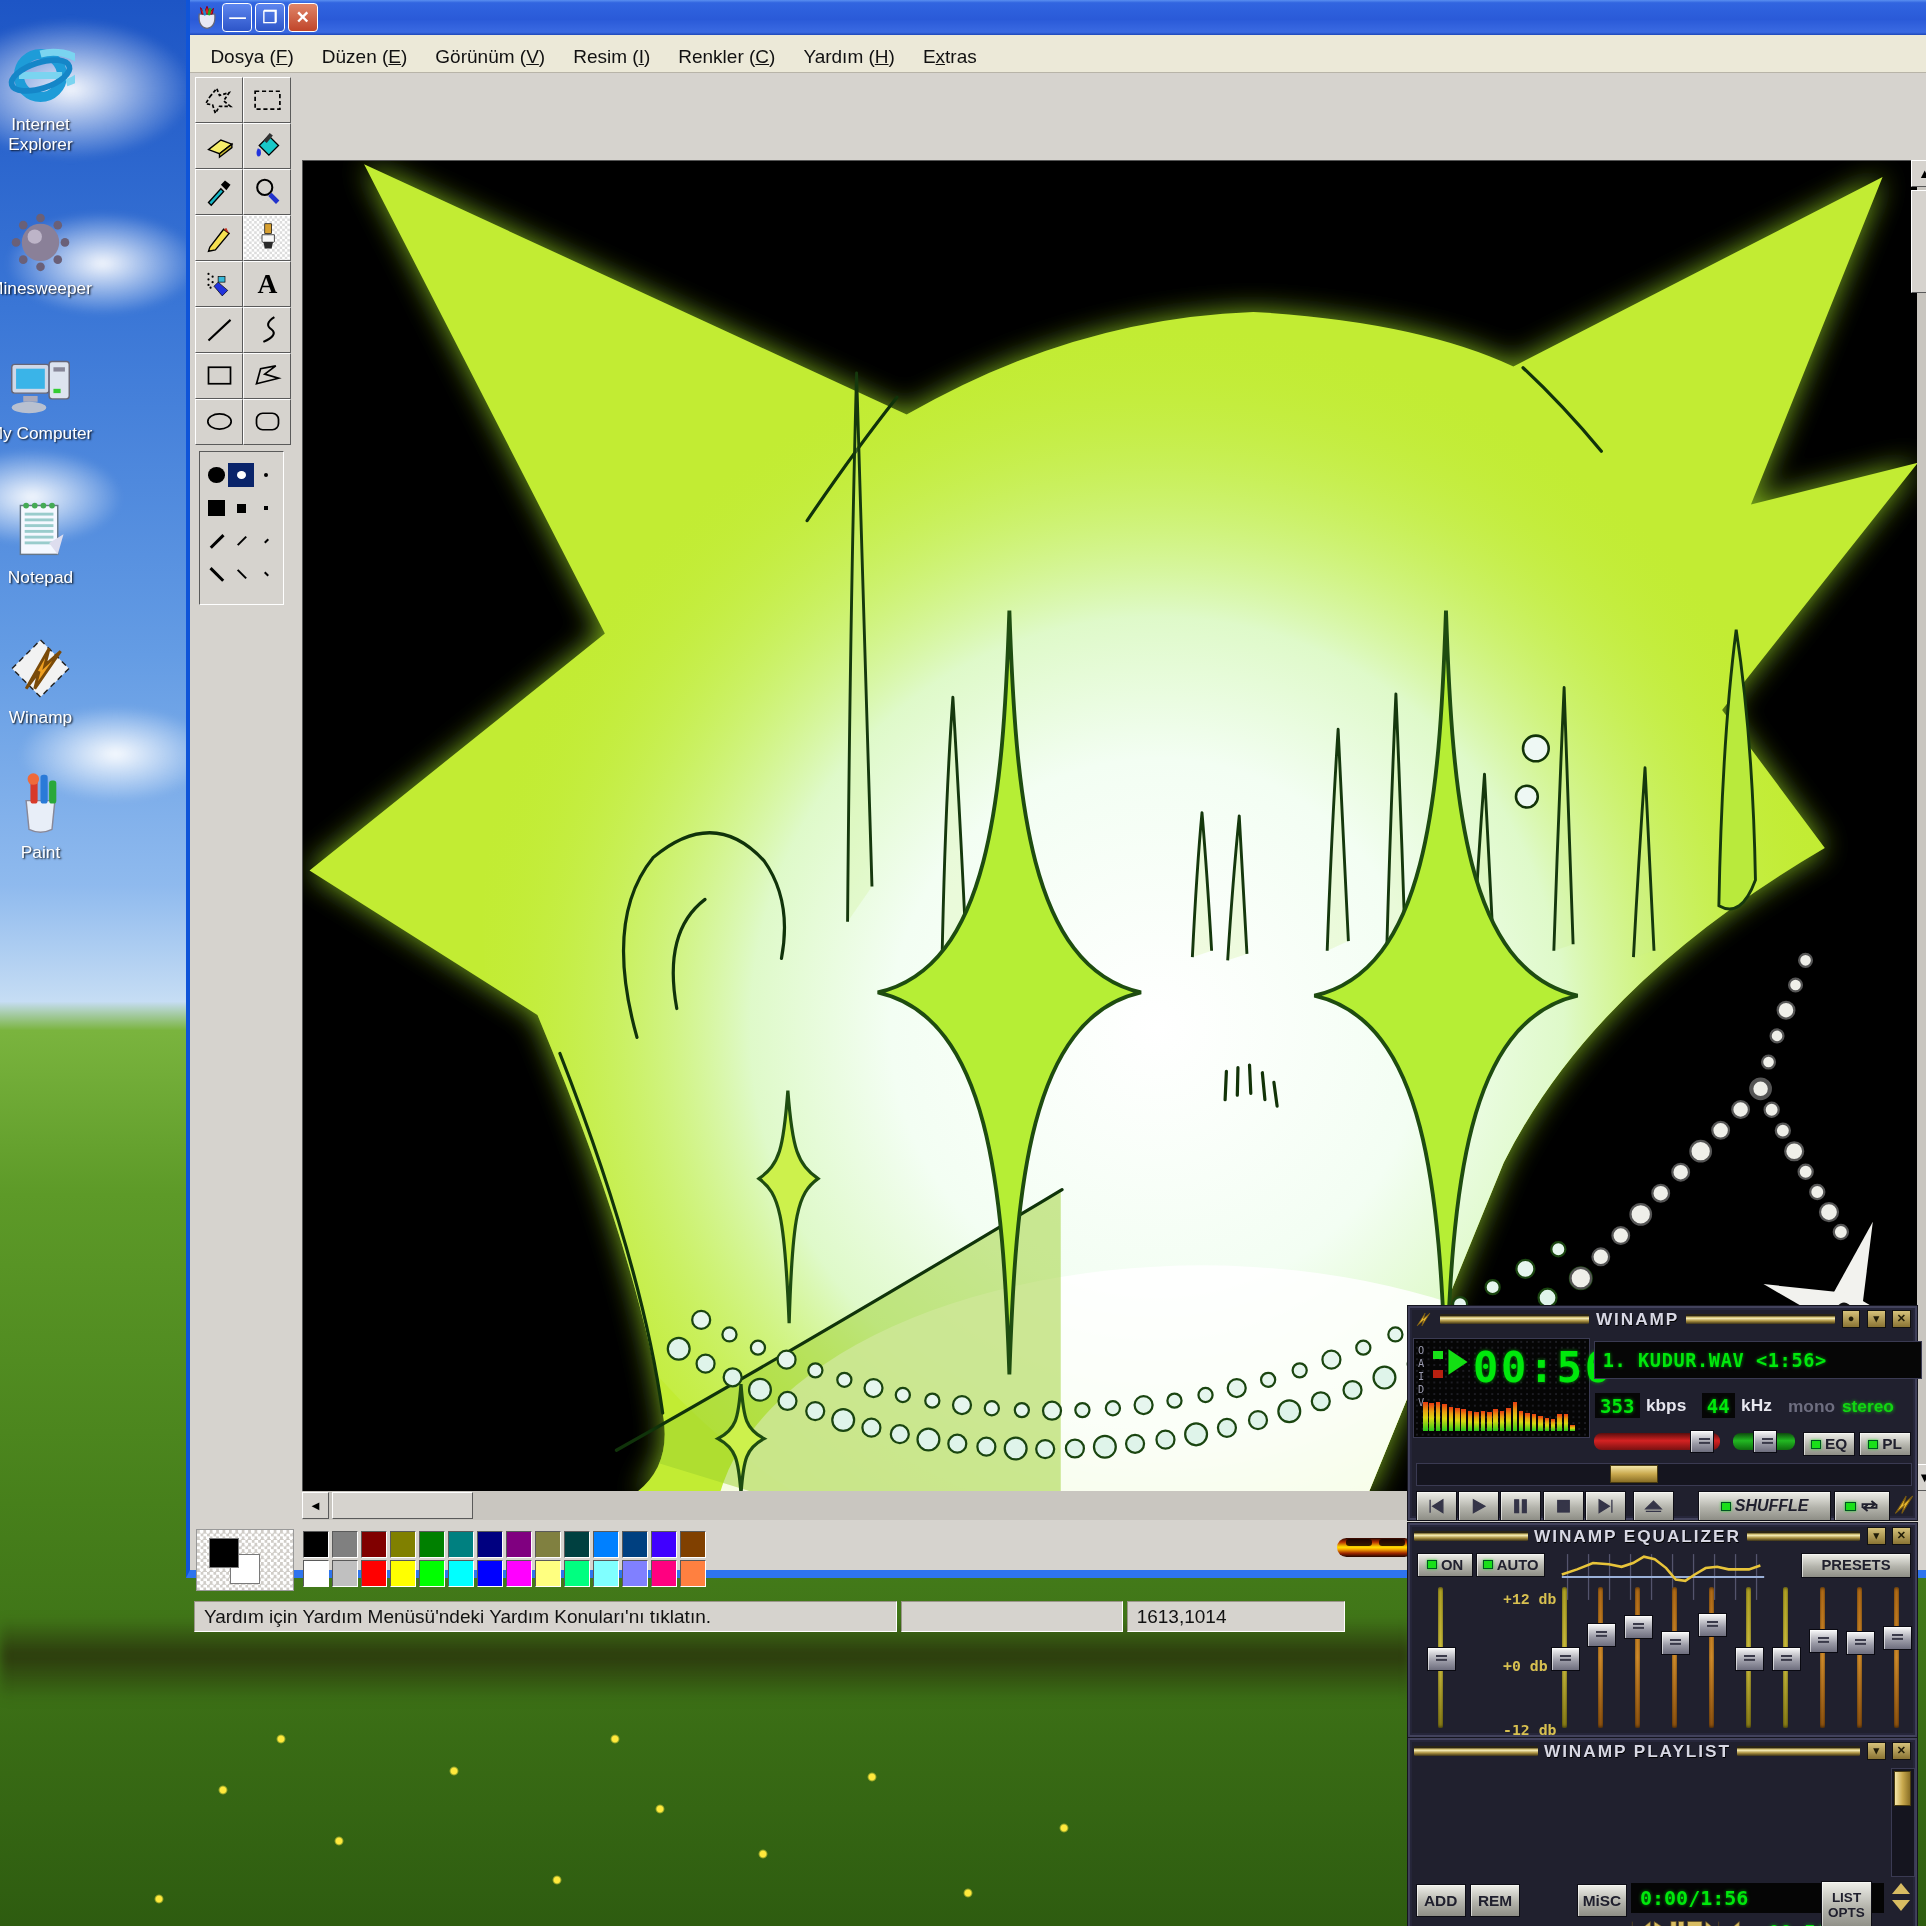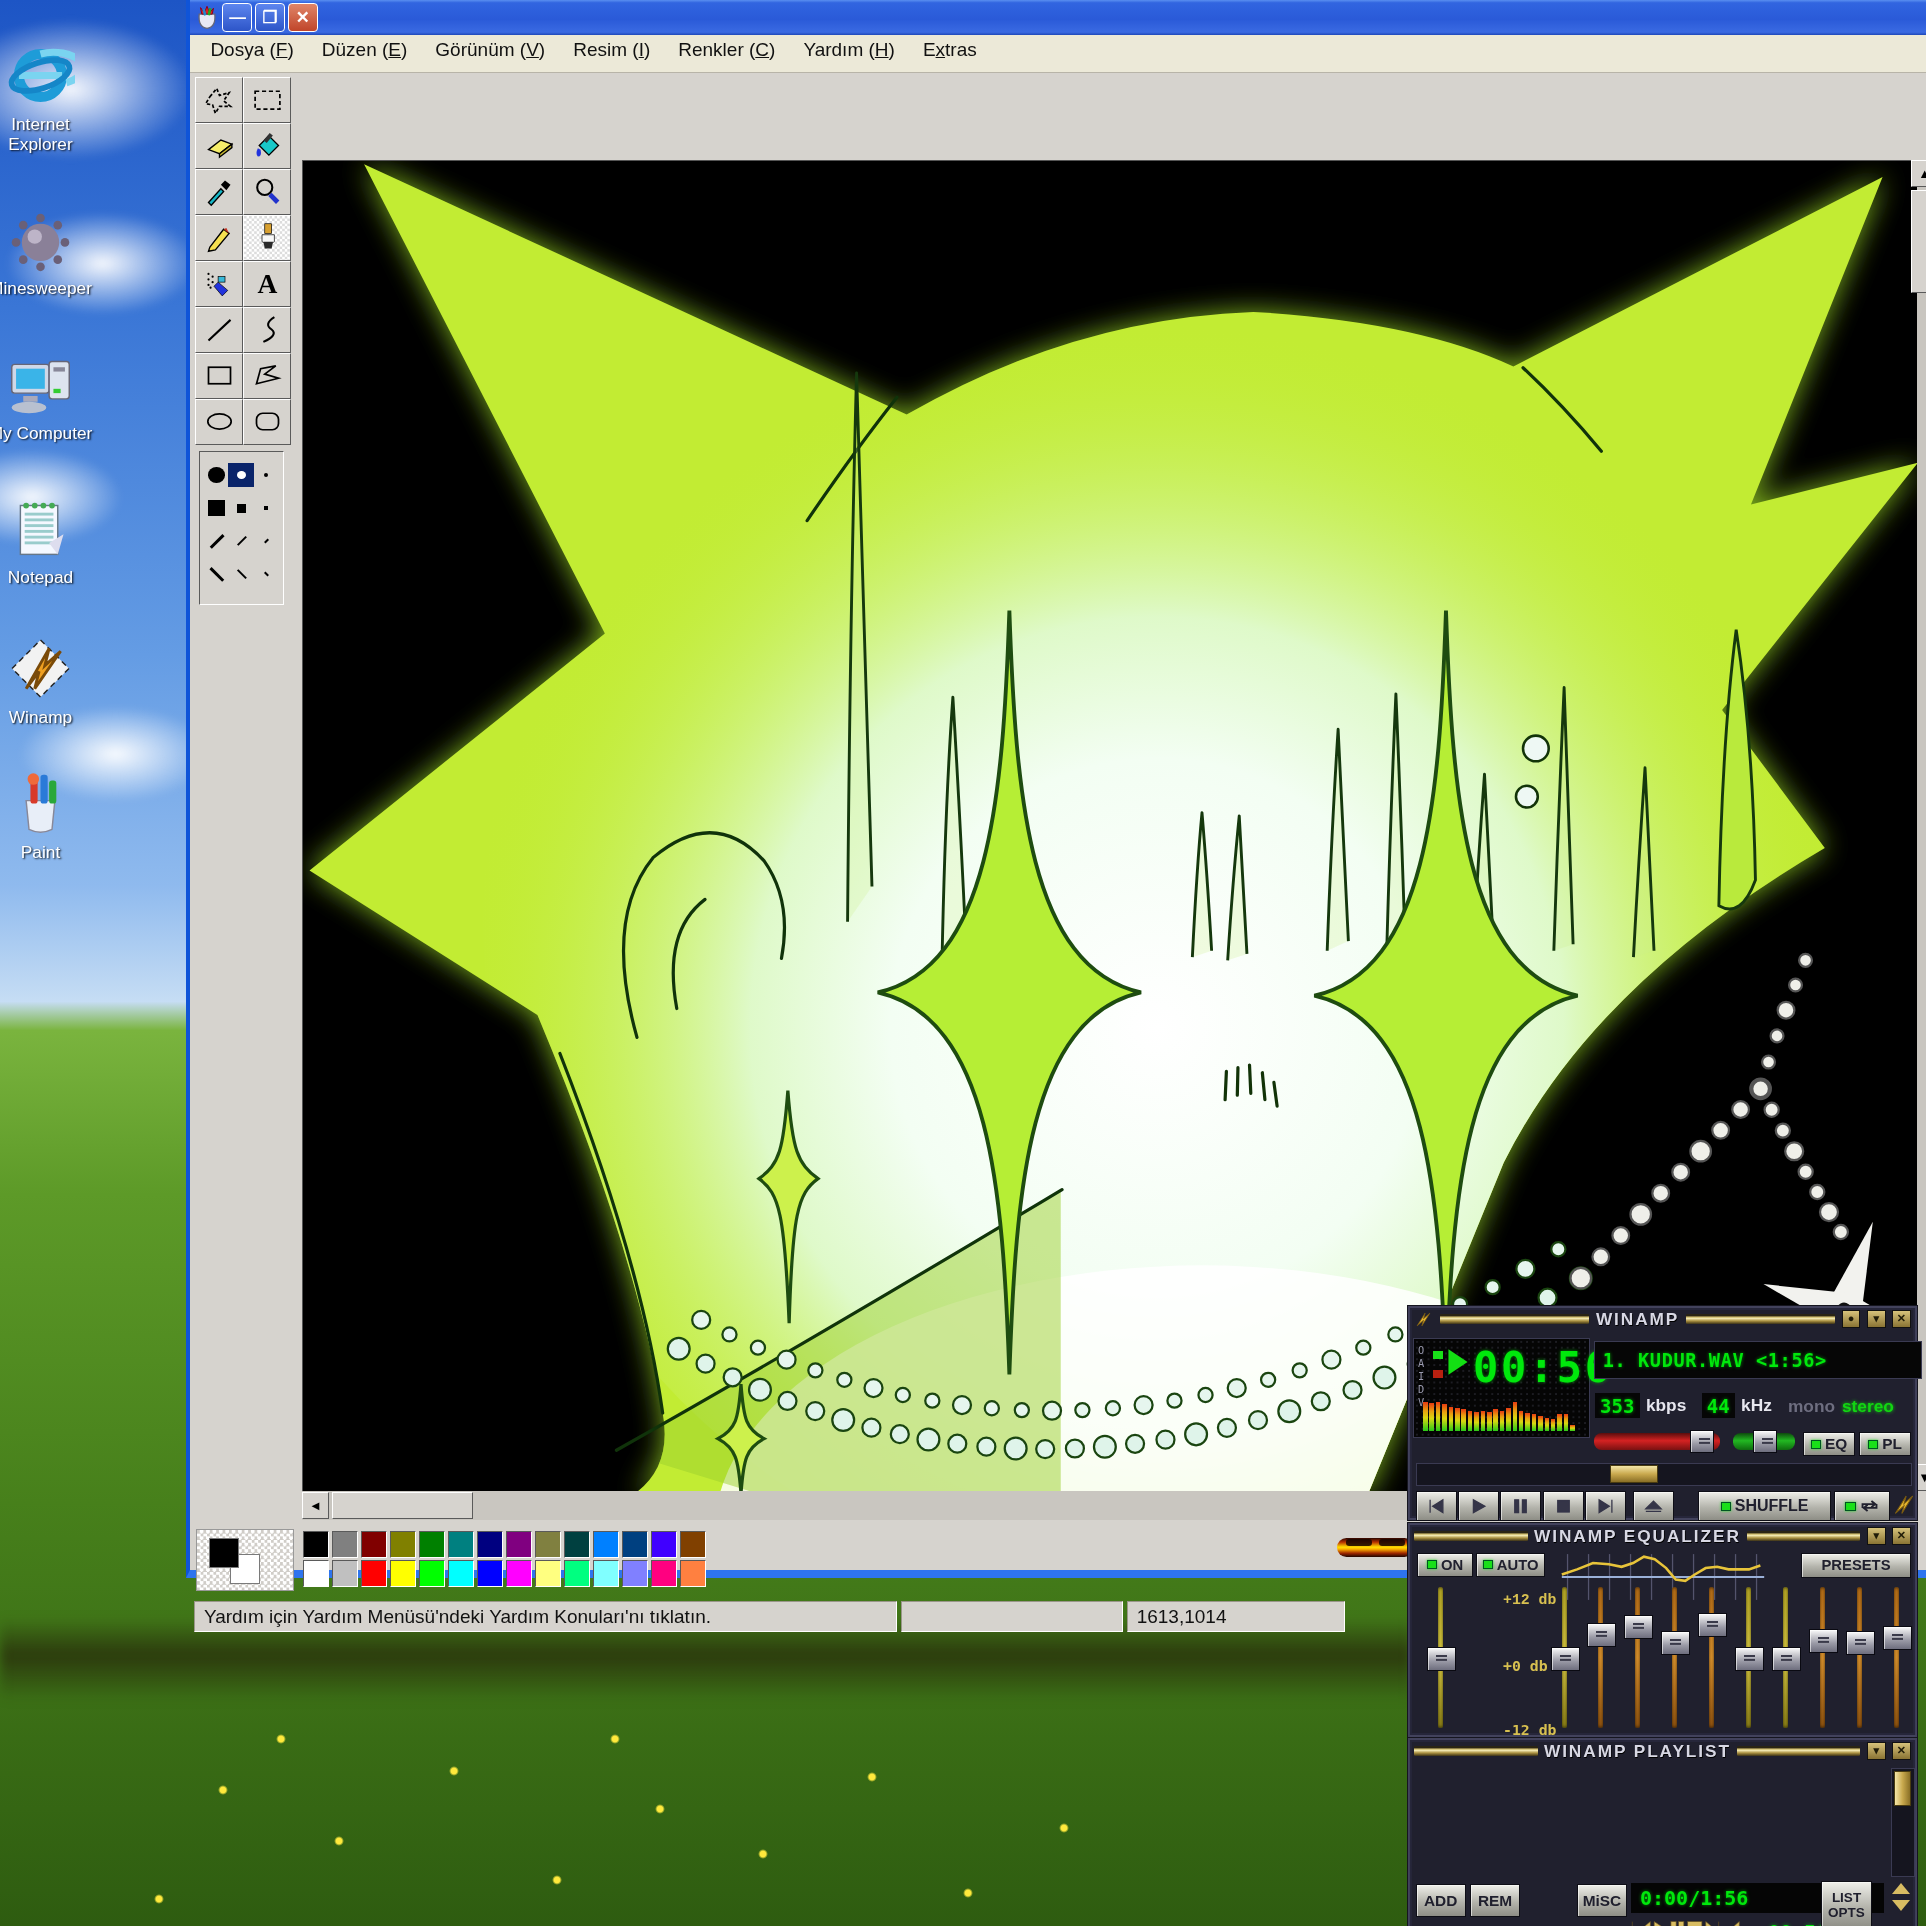--- a/index.html
+++ b/index.html
@@ -27,21 +27,21 @@
     background:#d6d3ce;border-left:4.5px solid #0f54d8;border-right:4.5px solid #0f54d8;
     border-bottom:8.3px solid #2e74ee;box-sizing:border-box;}
   #paint-titlebar{height:35px;background:linear-gradient(180deg,#5a8ff0 0%,#3165e0 8%,#2a5ad8 55%,#3a6ae2 92%,#1e47b8 100%);
     display:flex;align-items:center;padding:0 3.9px;}
   #paint-title{color:#fff;font-weight:bold;font-size:20px;margin-left:7.7px;text-shadow:1.3px 1.3px 1.3px rgba(0,0,0,.5);flex:1;}
   .cap-btn{width:28px;height:27px;margin-left:2.6px;border-radius:3.9px;border:1.3px solid #fff;
     display:flex;align-items:center;justify-content:center;color:#fff;font-size:16.7px;font-weight:bold;
     background:linear-gradient(180deg,#5d86ef,#2d55c8);}
   .cap-btn.close{background:linear-gradient(180deg,#e08568,#c0452a);}
   #paint-menubar{height:37px;background:#ece9d8;border-bottom:1.3px solid #b8b4a8;
-    display:flex;align-items:flex-start;font-size:19px;color:#111;padding-left:6.4px;}
+    display:flex;align-items:flex-end;font-size:19px;color:#111;padding-left:6.4px;}
   #paint-menubar .mitem{padding:3.9px 14px;}
   #paint-body{position:relative;height:1496px;background:#d6d3ce;}
 
   
   #paint-tools{position:absolute;left:5.1px;top:3.9px;width:98px;}
   .tool-grid{display:grid;grid-template-columns:48px 48px;}
   .tool-btn{width:48px;height:46px;background:#d6d3ce;border:1.3px solid;box-sizing:border-box;
     border-color:#fff #5a5a5a #5a5a5a #fff;display:flex;align-items:center;justify-content:center;}
   .tool-btn.sel{background:#fff;background-image:repeating-conic-gradient(#fff 0 25%,#dcdcdc 0 50%);background-size:5.1px 5.1px;}
   .tool-btn svg{width:33px;height:33px;}
@@ -721,21 +721,21 @@
       </div>
       <div class="wa-btn abs" style="left: 225px; top: 185px; width: 39px; height: 28px;">
         <svg width="23" height="20.5" viewBox="0 0 36 32">
           <g fill="#353548" stroke="#353548" stroke-width="2">
             <path d="M6 20 L18 8 L30 20 Z M6 24 H30"></path>
           </g>
         </svg>
       </div>
     </div>
 
-  <div class="wa-btn abs" style="left:290px;top:185px;width:131px;height:28px;font-size:16px;">
+  <div class="wa-btn abs" style="left:290px;top:185px;width:131px;height:28px;font-size:16px;font-style:italic;">
     <span class="led"></span>
       <span>SHUFFLE</span>
   </div>
   <div class="wa-btn abs" style="left:426px;top:185px;width:54px;height:28px;font-size:16px;">
     <span class="led"></span>
     <svg width="19" height="14" viewBox="0 0 30 22">
       <path d="M4 14 V8 H22 M18 3 L24 8 L18 13 M26 8 V14 H8 M12 19 L6 14 L12 9" stroke="#20202e" stroke-width="3" fill="none"></path>
     </svg>
   </div>
   <svg class="abs" style="left:483px;top:184px;" width="26" height="29.5" viewBox="0 0 24 24">

